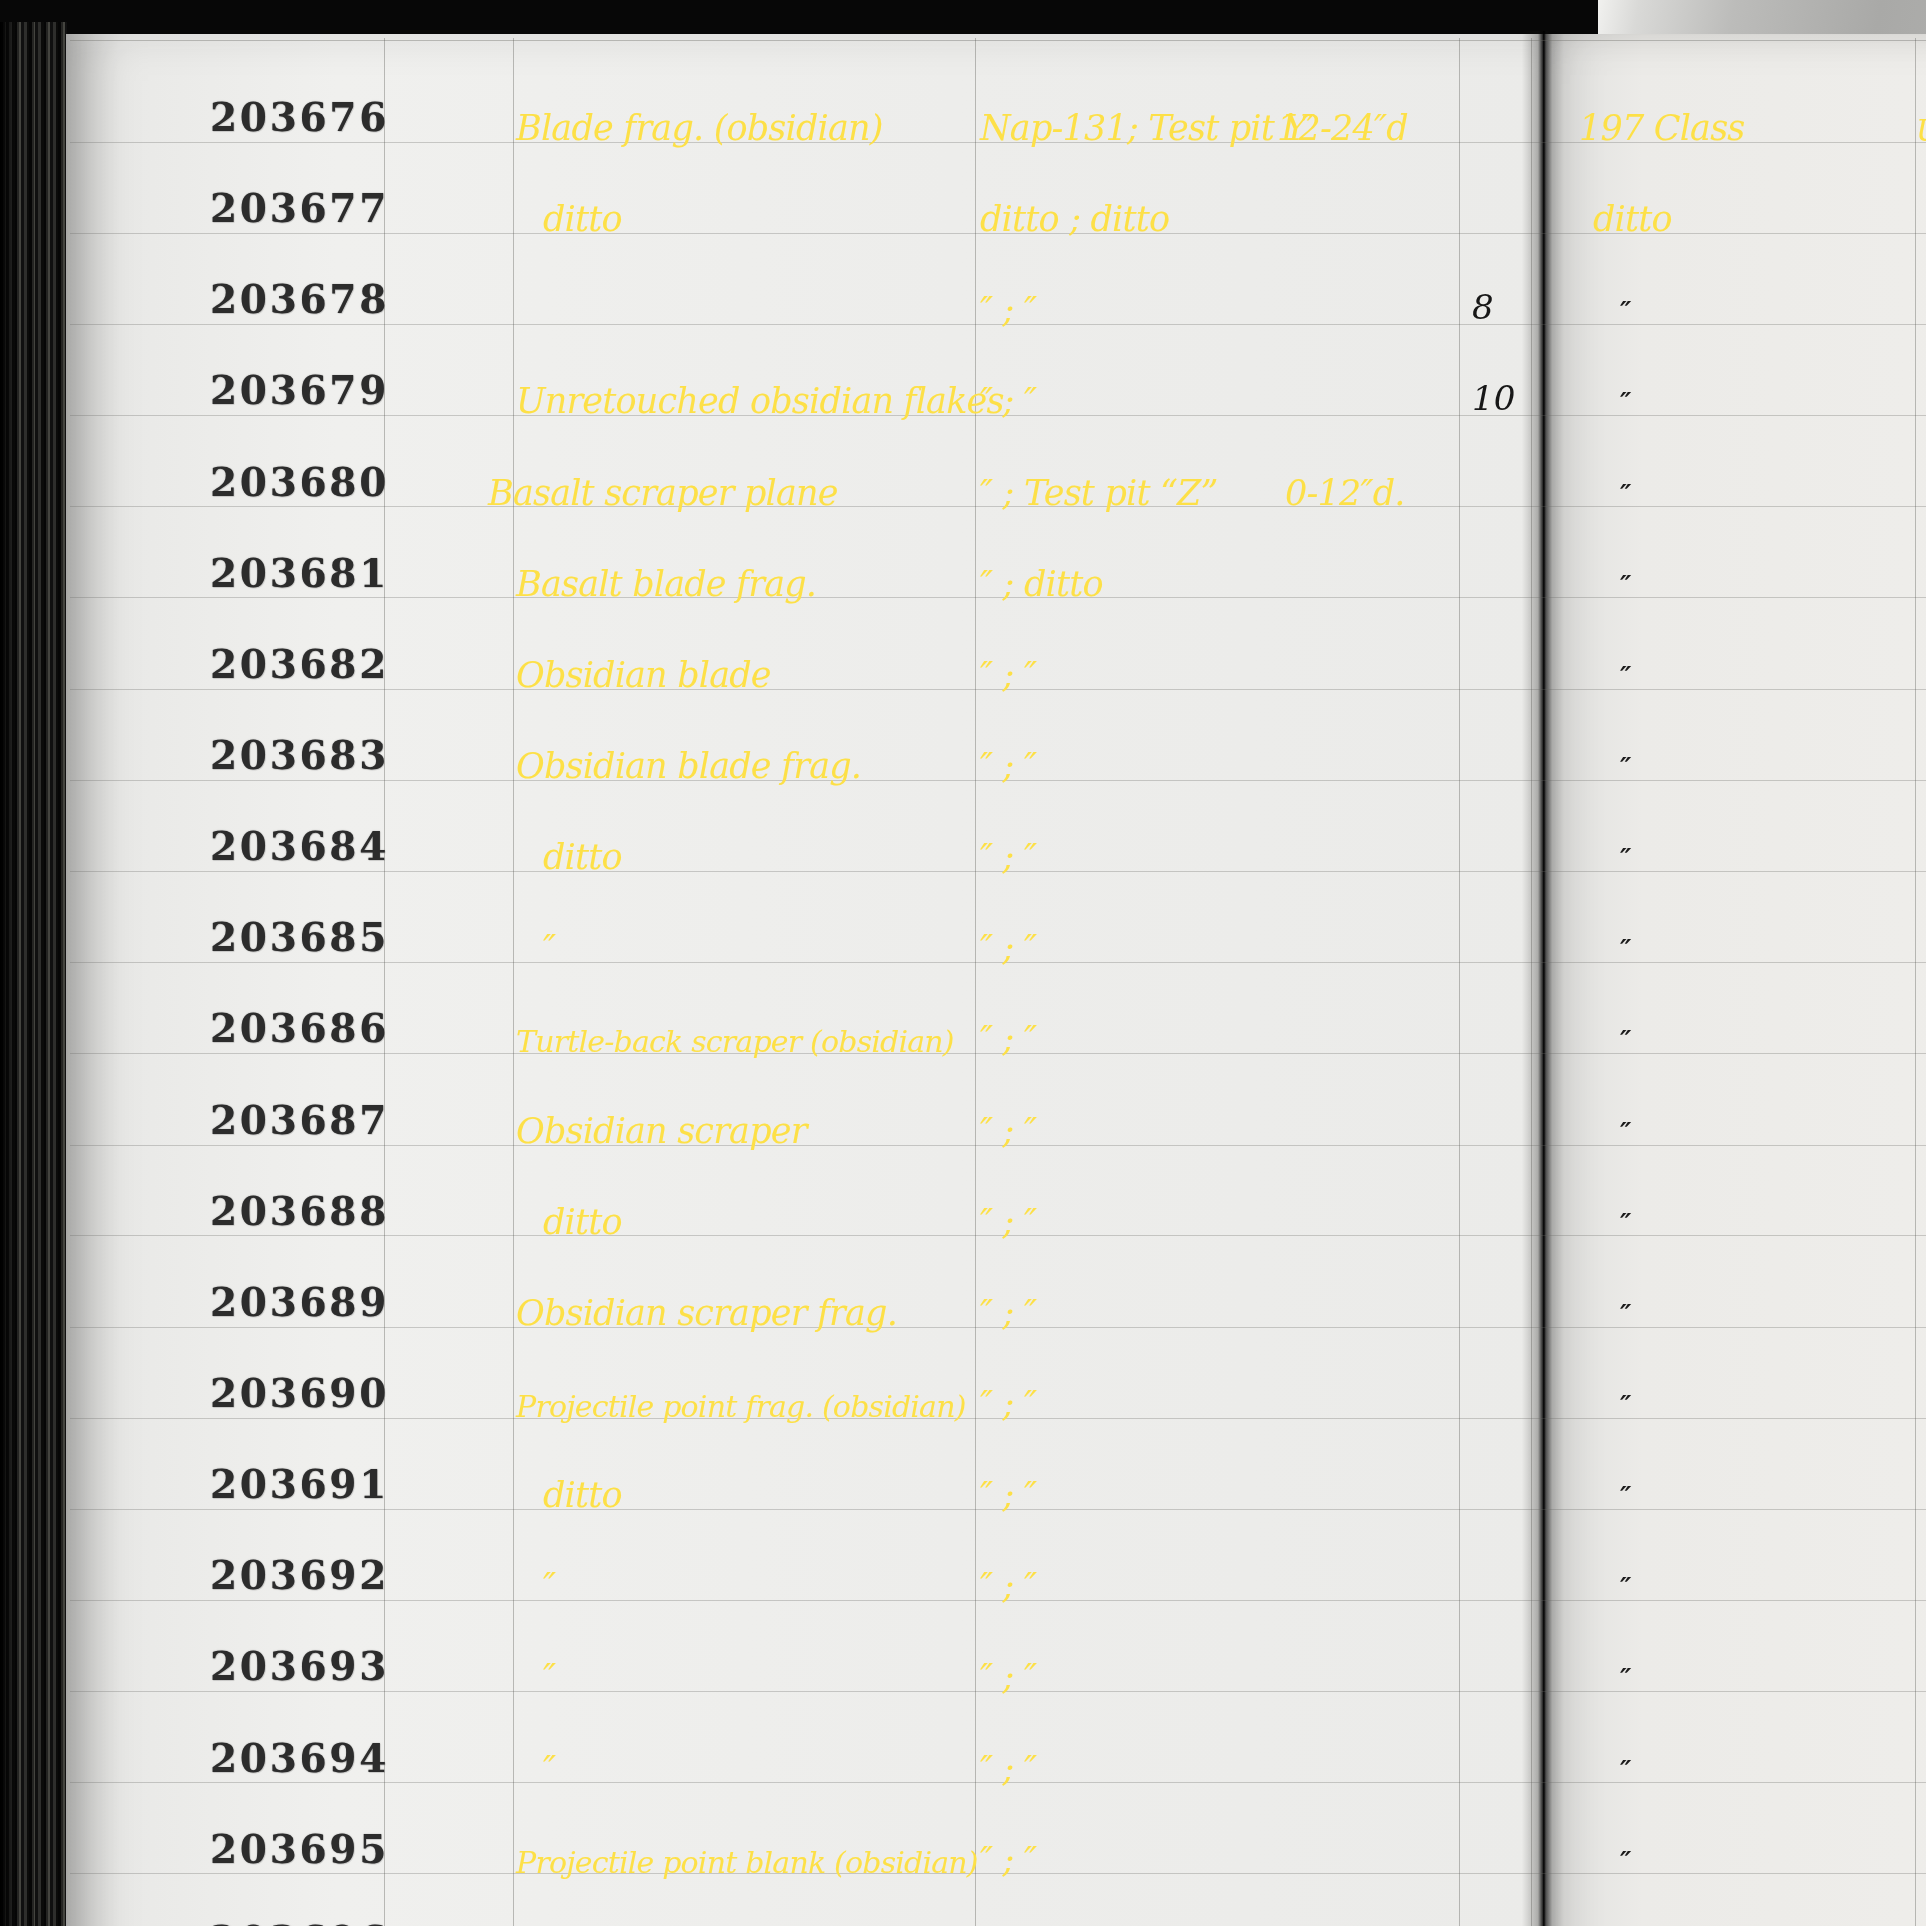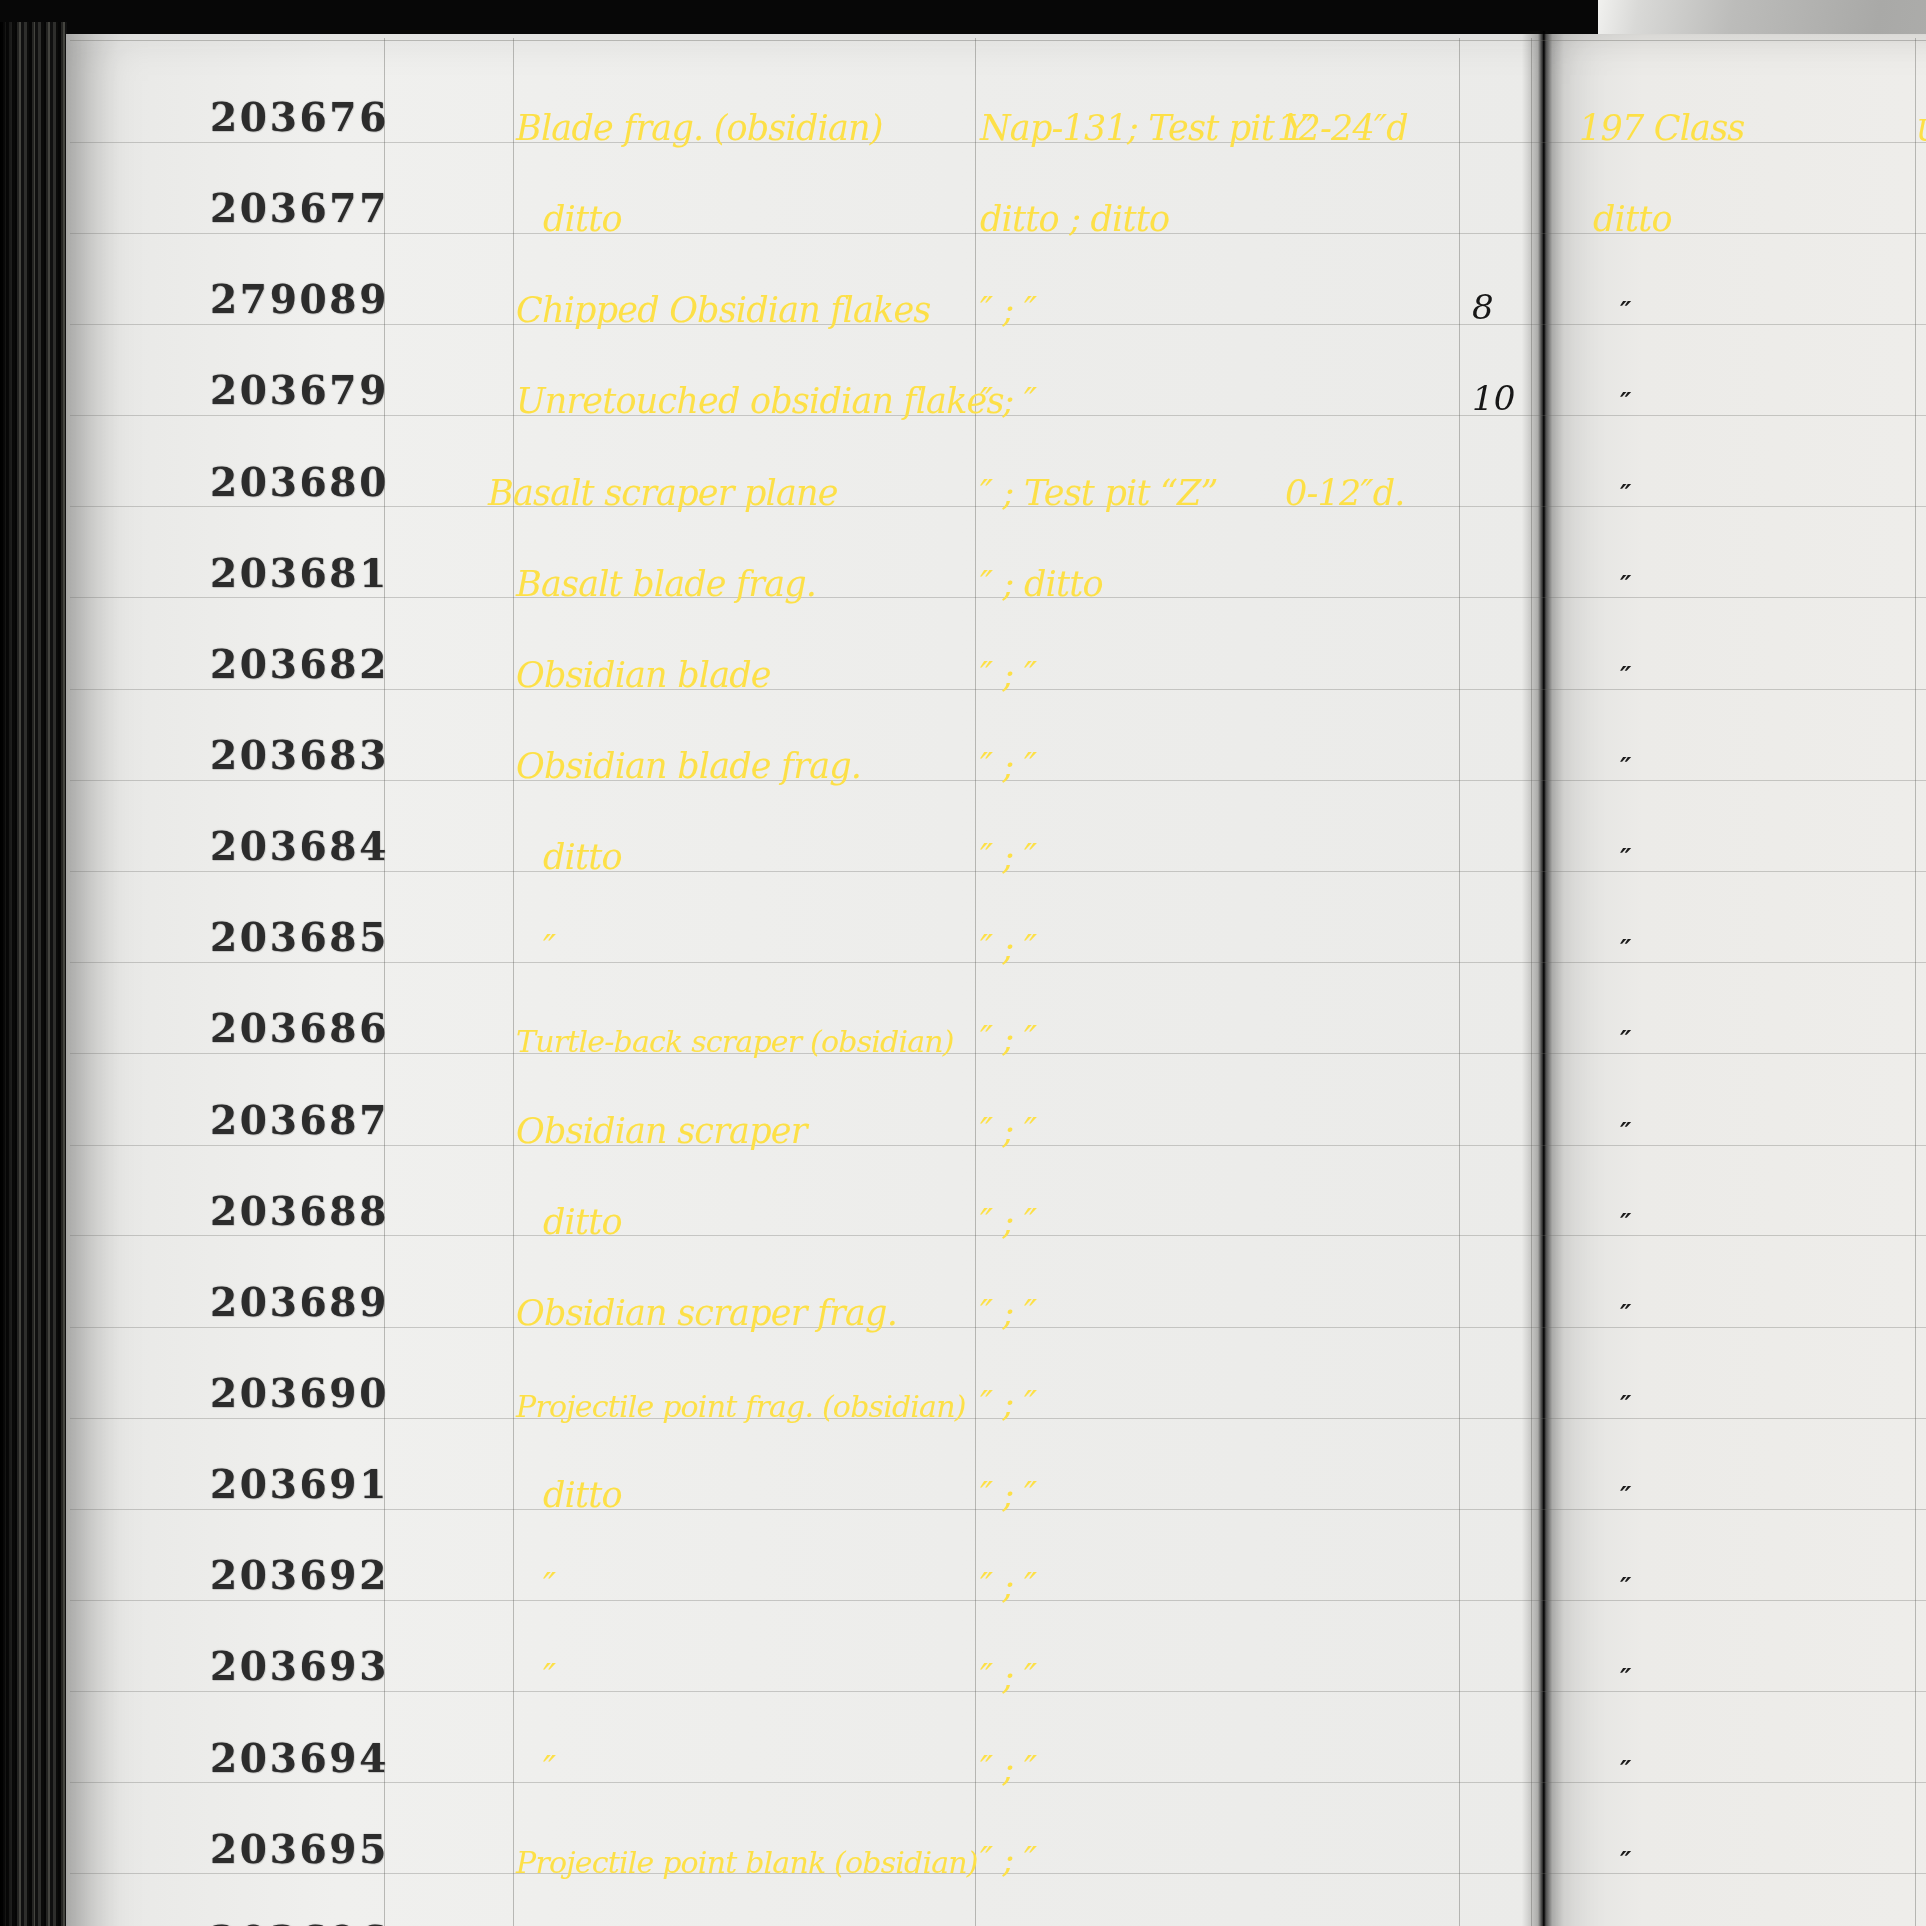--- a/index.html
+++ b/index.html
@@ -101,22 +101,21 @@
       <div class="cell hw" style="left: 1579px;">197 Class</div>
       <div class="cell hw long" style="left: 1916px;">University Appropriation</div>
     </div>
     <div class="row" style="top: 175px;">
       <div class="cell stamped" style="left: 210px;">203677</div>
       <div class="cell hw" style="left: 543px;">ditto</div>
       <div class="cell hw" style="left: 980px;">ditto ; ditto</div>
       <div class="cell hw" style="left: 1593px;">ditto</div>
     </div>
     <div class="row" style="top: 266px;">
-      <div class="cell stamped" style="left: 210px;">279089</div>
-      <div class="cell hw" style="left: 516px;">Chipped Obsidian flakes</div>
+      <div class="cell stamped" style="left: 210px;">203678</div>
       <div class="cell hw" style="left: 980px;">″ ; ″</div>
       <div class="cell hw-num" style="left: 1472px;">8</div>
       <div class="cell mark" style="left: 1620px;">″</div>
     </div>
     <div class="row" style="top: 357px;">
       <div class="cell stamped" style="left: 210px;">203679</div>
       <div class="cell hw" style="left: 516px;">Unretouched obsidian flakes</div>
       <div class="cell hw" style="left: 980px;">″ ; ″</div>
       <div class="cell hw-num" style="left: 1472px;">10</div>
       <div class="cell mark" style="left: 1620px;">″</div>

